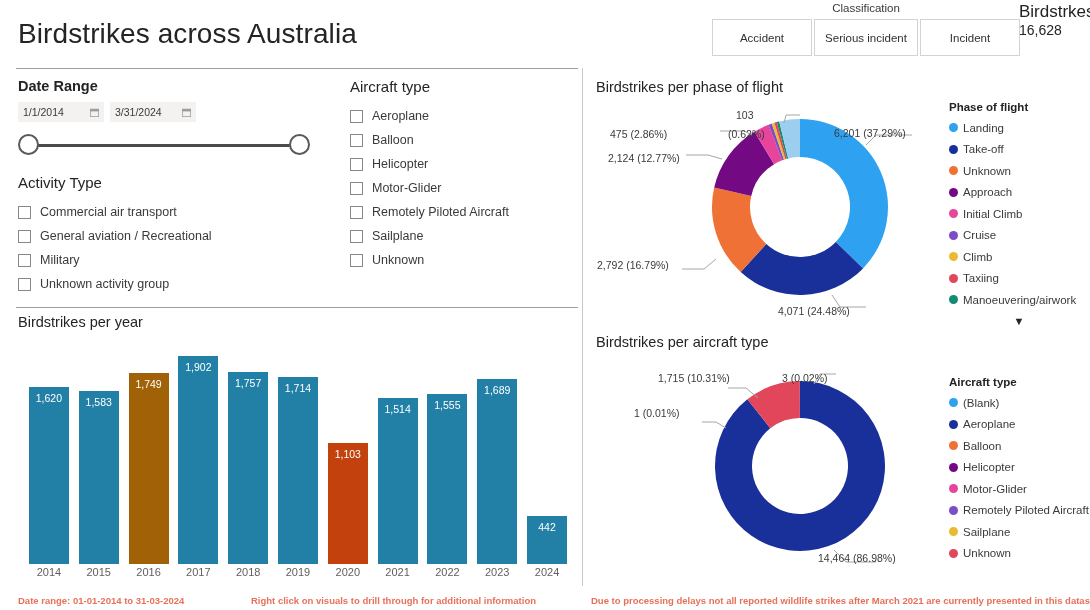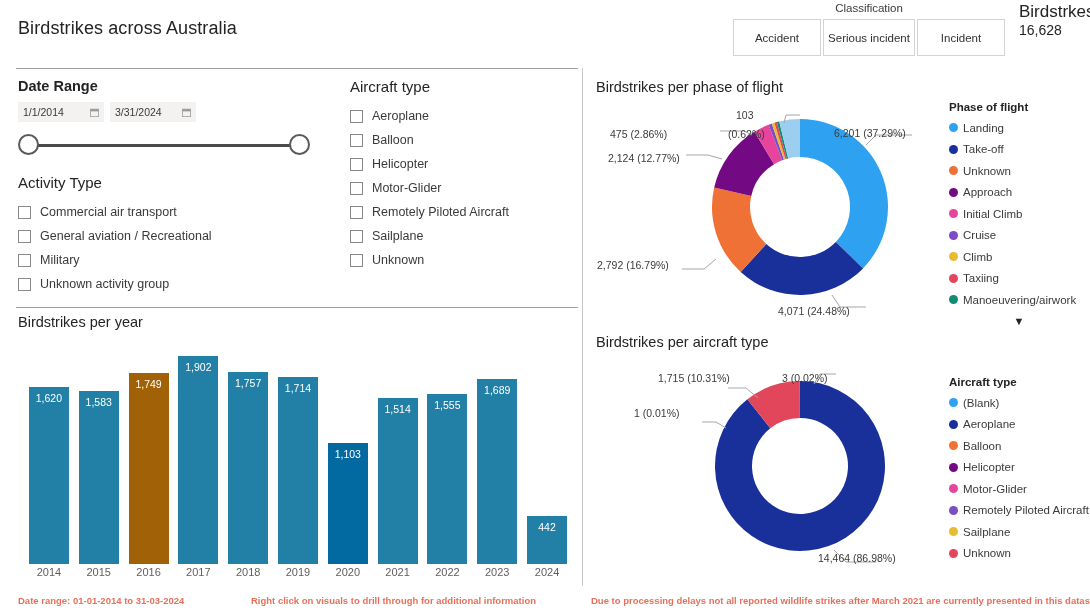--- a/index.html
+++ b/index.html
@@ -8,24 +8,24 @@
     background: #ffffff;
     font-family: "Liberation Sans", sans-serif;
     color: #252423;
     overflow: hidden;
   }
   #page { position: relative; width: 1090px; height: 610px; }
 
   
   .app-title {
     position: absolute; left: 18px; top: 18px;
-    font-size: 18px; font-weight: 400; color: #252423;
+    font-size: 28px; font-weight: 400; color: #252423;
     letter-spacing: .1px; white-space: nowrap;
   }
-  .classif-block { position: absolute; left: 733px; top: 2px; width: 272px; }
+  .classif-block { position: absolute; left: 712px; top: 2px; width: 308px; }
   .classif-label {
     text-align: center; font-size: 11.5px; color: #3b3a39; margin-bottom: 5px;
   }
   .classif-row { display: flex; gap: 2px; }
   .classif-btn {
     flex: 1 1 auto; height: 37px;
     border: 1px solid #d3d3d3; background: #ffffff;
     display: flex; align-items: center; justify-content: center;
     font-size: 11.5px; color: #323130; cursor: pointer; white-space: nowrap;
   }
@@ -271,21 +271,21 @@
           <div class="bar" style="height: 92.3764%; background: rgb(34, 127, 166);">
             <span class="bar-val">1,757</span>
           </div>
         </div>
         <div class="bar-col">
           <div class="bar" style="height: 90.1157%; background: rgb(34, 127, 166);">
             <span class="bar-val">1,714</span>
           </div>
         </div>
         <div class="bar-col">
-          <div class="bar" style="height: 57.9916%; background: #0369a1;">
+          <div class="bar" style="height: 57.9916%; background: #c2410c;">
             <span class="bar-val">1,103</span>
           </div>
         </div>
         <div class="bar-col">
           <div class="bar" style="height: 79.6004%; background: rgb(34, 127, 166);">
             <span class="bar-val">1,514</span>
           </div>
         </div>
         <div class="bar-col">
           <div class="bar" style="height: 81.756%; background: rgb(34, 127, 166);">

